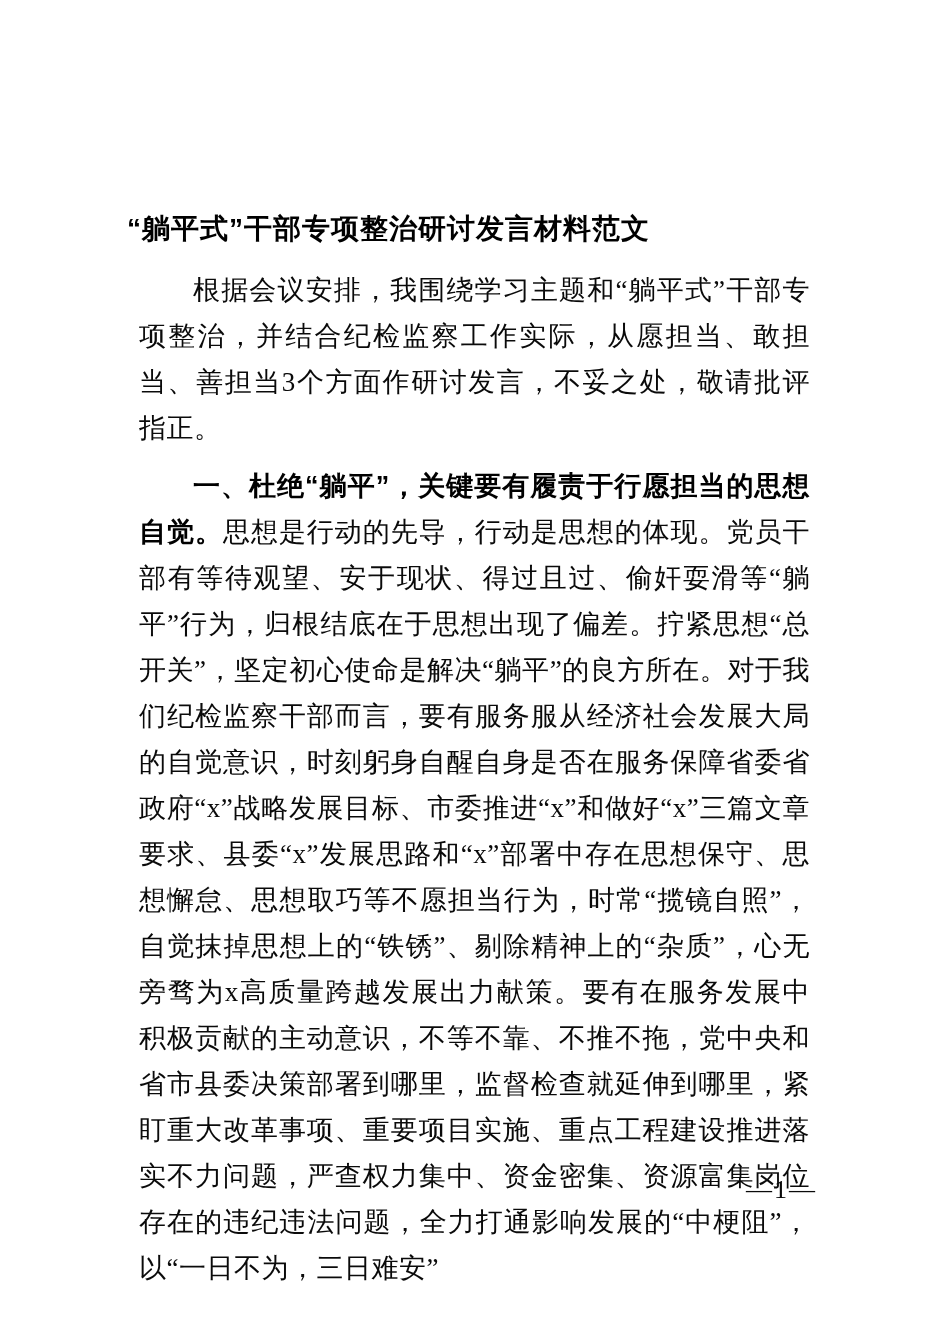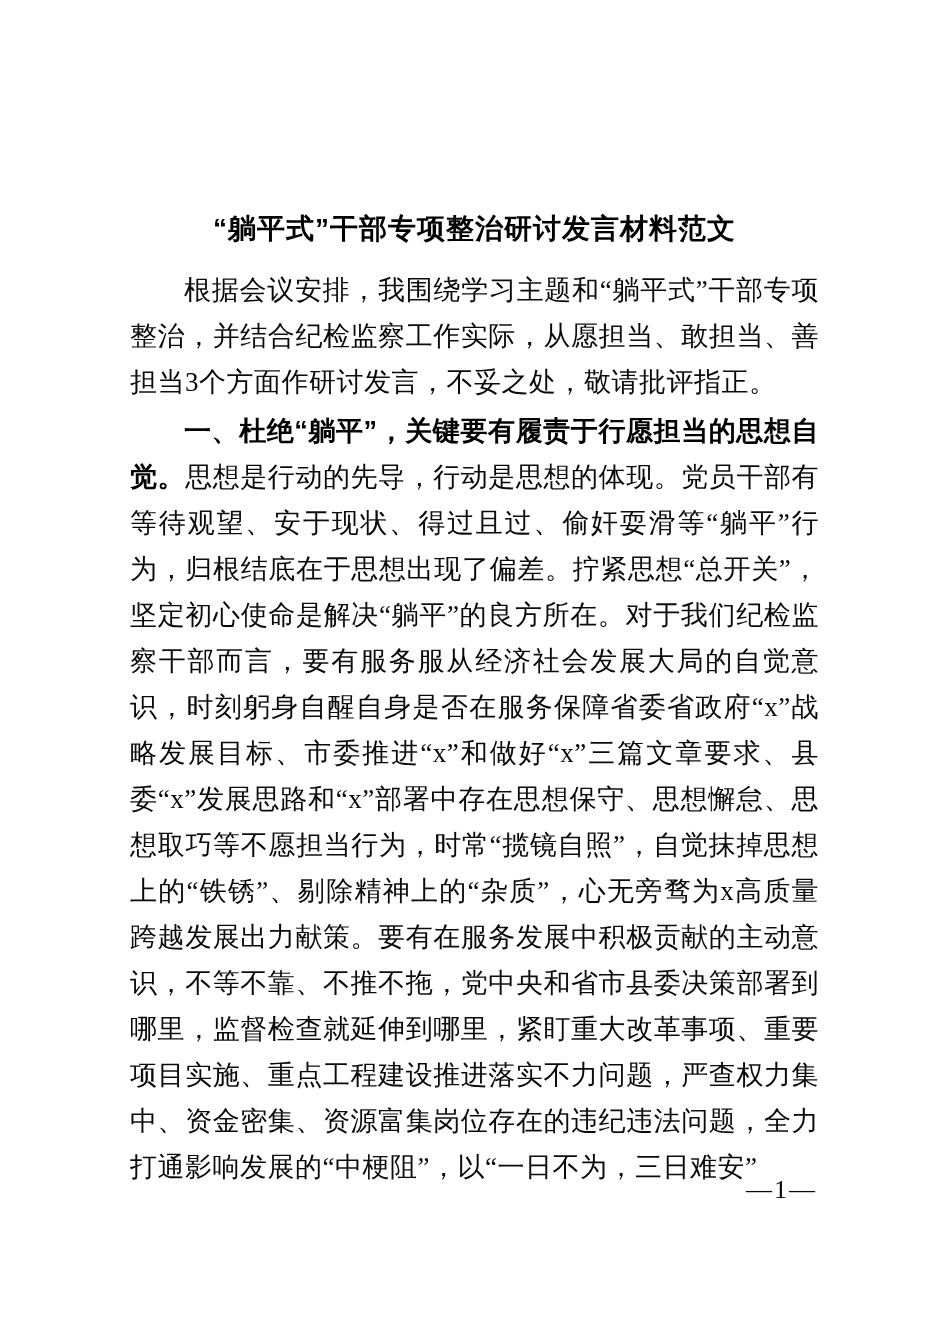--- a/index.html
+++ b/index.html
@@ -15,30 +15,29 @@
     box-sizing: border-box;
     padding: 206px 128px 0 127px;
     font-family: "Liberation Serif", "DejaVu Serif", serif;
     color: #0a0a0a;
     font-size: 27px;
     line-height: 46px;
     overflow: hidden;
   }
   .doc-title {
     margin: 0 0 15px 0;
-    text-align: center;
     font-size: 28px;
     font-weight: 700;
     line-height: 46px;
     font-family: "Liberation Sans", "DejaVu Sans", sans-serif;
     letter-spacing: 1px;
     color: #000000;
   }
   .para {
-    margin: 3px;
+    margin: 12px;
     text-indent: 2em;
     text-align: justify;
     text-justify: inter-ideograph;
     letter-spacing: 0.5px;
     word-break: break-all;
   }
   .lead {
     font-weight: 700;
     font-family: "Liberation Sans", "DejaVu Sans", sans-serif;
     color: #000000;

